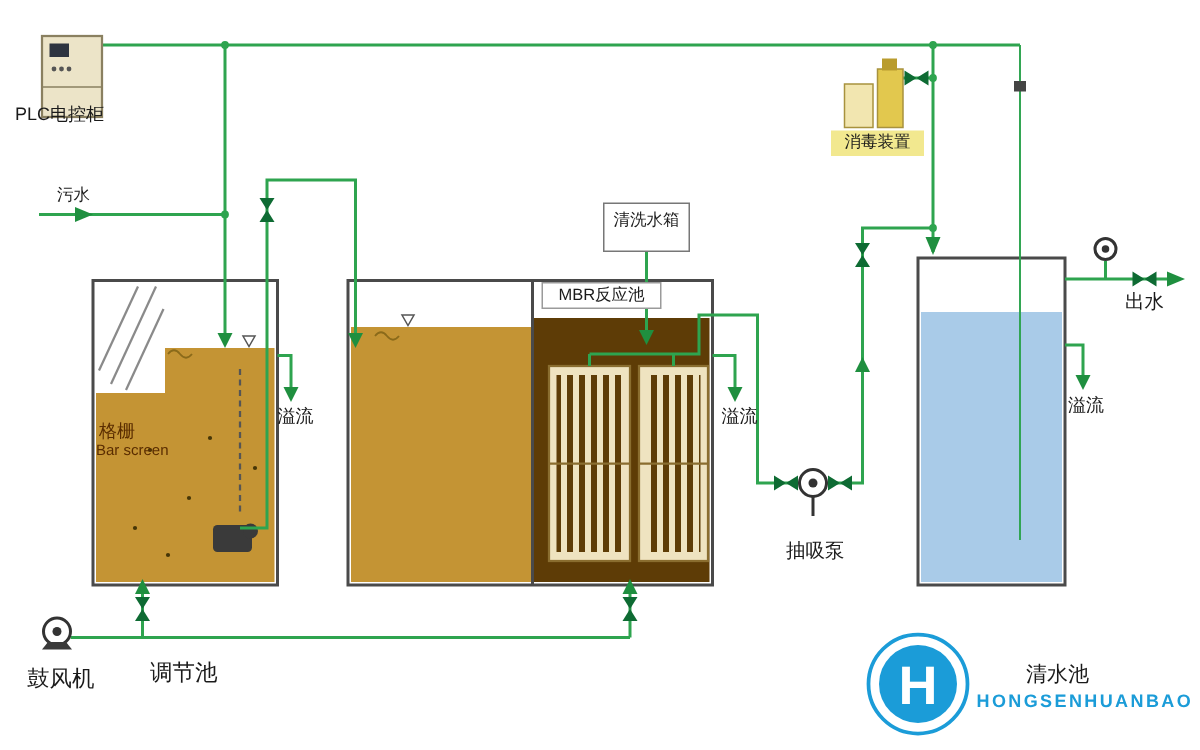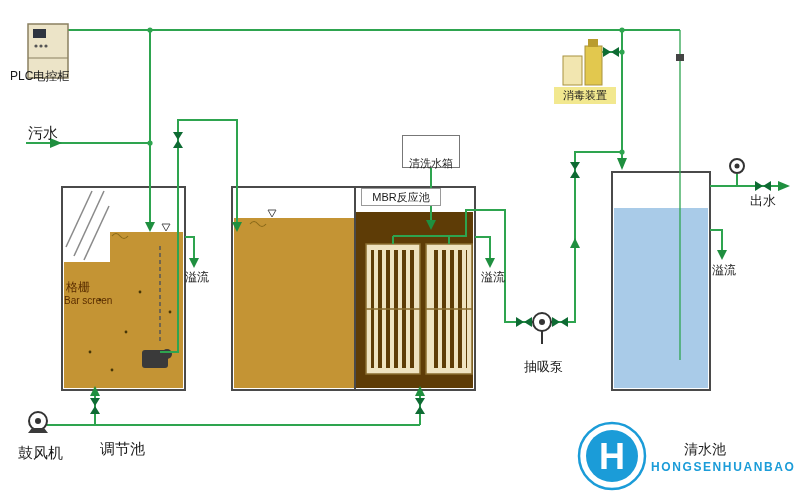--- a/index.html
+++ b/index.html
@@ -4,21 +4,21 @@
 <style>
   *{margin:0;padding:0;box-sizing:border-box}
   html,body{background:#fff}
   body{font-family:"Liberation Sans","DejaVu Sans",sans-serif}
   .stage{position:relative;width:800px;height:500px;background:#fff;overflow:hidden}
   .stage > svg{position:absolute;left:0;top:0}
   .lbl{position:absolute;color:#1a1a1a;white-space:nowrap;line-height:1.15;z-index:2}
   .chip{position:absolute;background:#fff;border:1px solid #9a9a9a;text-align:center;
         font-size:11px;line-height:16px;z-index:2;color:#1a1a1a}
   .box{position:absolute;background:#fff;border:1px solid #777;text-align:center;
-       font-size:11px;padding-top:20px;z-index:2;color:#1a1a1a}
+       font-size:11px;padding-top:3px;z-index:2;color:#1a1a1a}
   .ylbl{position:absolute;background:var(--label-yellow-bg);text-align:center;
         font-size:11px;line-height:16px;z-index:2;color:#1a1a1a}
   .screen-lbl{color:var(--bar-screen-text);font-weight:normal}
   .logoCn{position:absolute;color:var(--logo-blue);font-size:21px;font-weight:bold;z-index:4;letter-spacing:2px}
   .logoEn{position:absolute;color:var(--logo-blue);font-size:12px;letter-spacing:1.6px;z-index:4;font-weight:bold}
 
   
   .pipe{fill:none;stroke:var(--pipe-green);stroke-width:2}
   .pipe-thin{fill:none;stroke:var(--pipe-green);stroke-width:1.3}
   .tank{fill:#fff;stroke:var(--tank-border);stroke-width:2}
@@ -236,21 +236,21 @@
 
     <g>
       <circle class="logoRing" cx="612" cy="456" r="33"></circle>
       <circle class="logoDisc" cx="612" cy="456" r="26"></circle>
       <text class="logoHText" x="612" y="469">H</text>
     </g>
   </svg>
 
   <div class="lbl" style="left:10px;top:70px;width:80px;text-align:left;font-size:12px">PLC电控柜</div>
 
-  <div class="lbl" style="left:28px;top:124px;font-size:15px">污水</div>
+  <div class="lbl" style="left:38px;top:124px;font-size:11px">污水</div>
 
   <div class="lbl screen-lbl" style="left:66px;top:281px;font-size:12px">格栅</div>
   <div class="lbl screen-lbl" style="left:64px;top:295px;font-size:10px">Bar screen</div>
 
   <div class="lbl" style="left:185px;top:271px;font-size:12px">溢流</div>
 
   <div class="lbl" style="left:100px;top:440px;font-size:15px">调节池</div>
 
   <div class="chip" style="left:361px;top:188px;width:80px;height:18px">MBR反应池</div>
 

